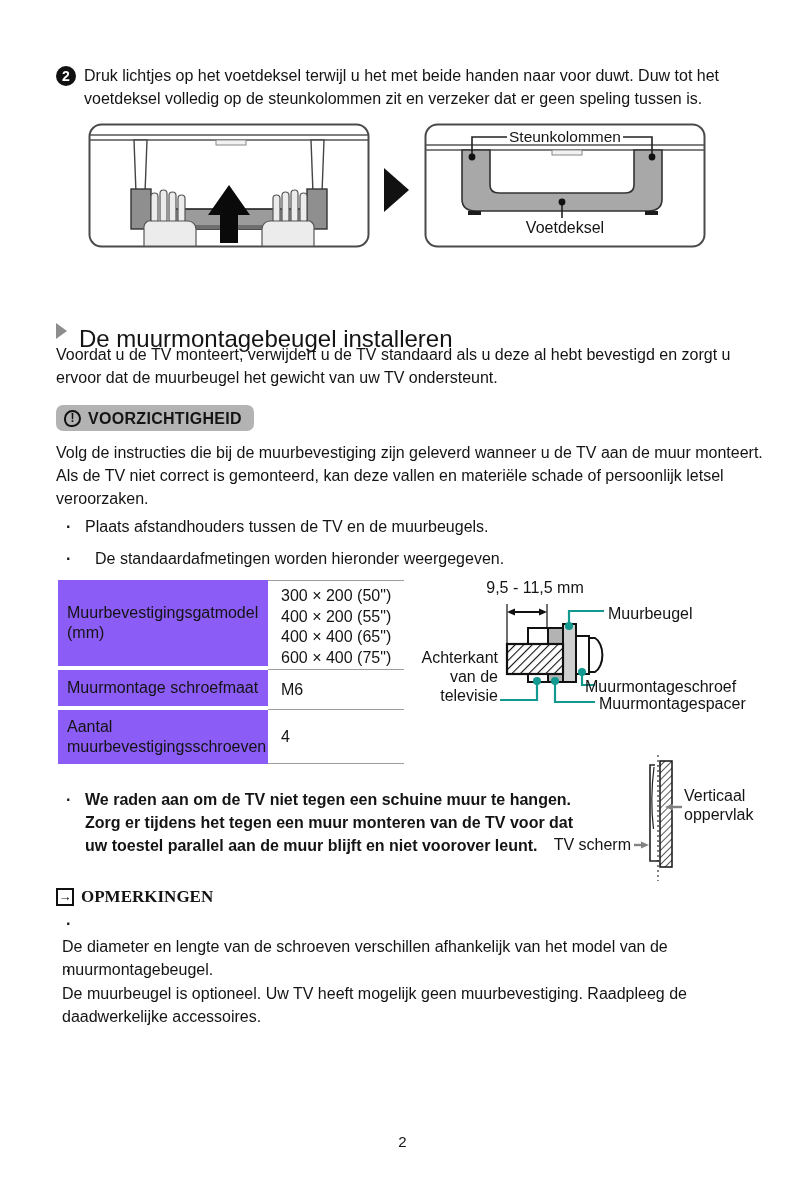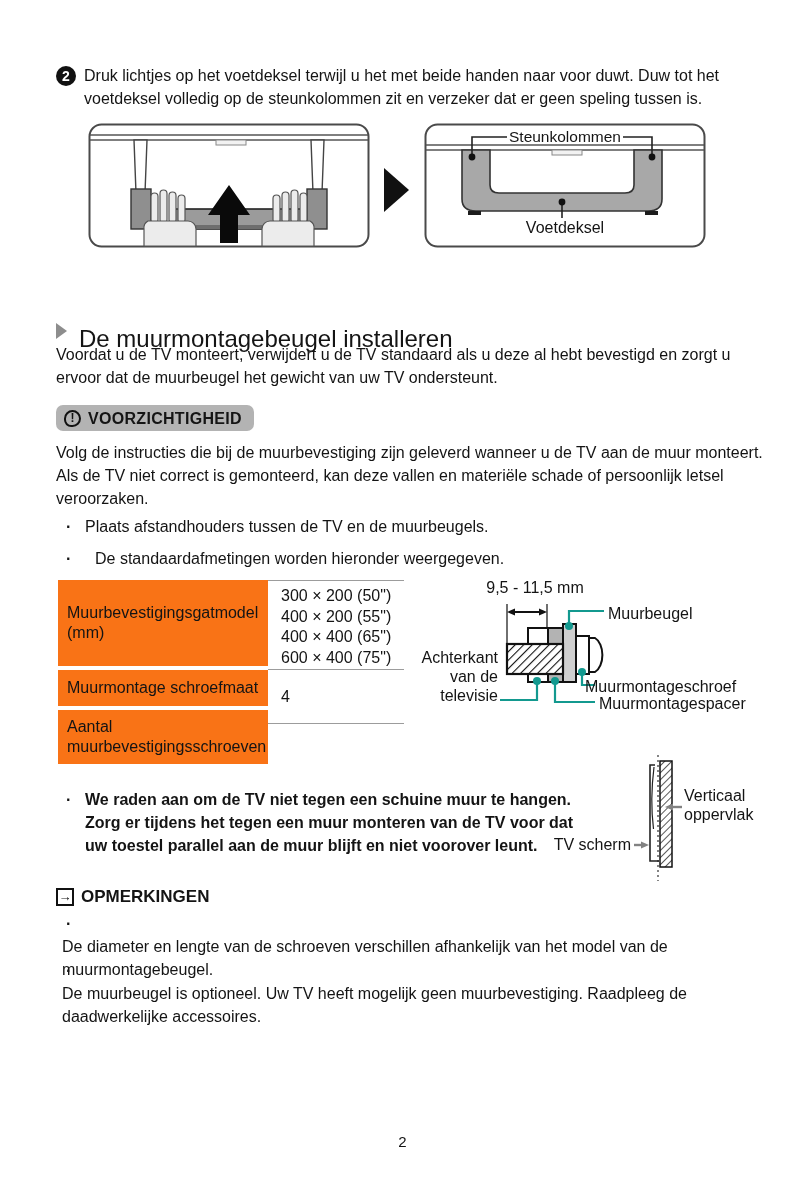--- a/index.html
+++ b/index.html
@@ -61,21 +61,21 @@
   .b2 { top:547px; left:62px; width:690px;gap:10px; }
   .b3 { top:788px; left:62px; width:512px;font-weight:bold; }
   .nb1 { top:912px; left:62px; width:706px;flex-direction:column; }
   .nb2 { top:959px; left:62px; width:706px;flex-direction:column; }
 
   
   .spec-table { top:580px; left:58px; width:346px; }
   .t-left-col  { position:absolute; left:0; top:0; width:210px; }
   .t-right-col { position:absolute; left:210px; top:0; width:136px; }
   .t-cell-label {
-    background:#f97316; display:flex; align-items:center;
+    background:#8b5cf6; display:flex; align-items:center;
     padding:0 6px 0 9px; font-size:16px; line-height:20px;
   }
   .t-gap { height:4px; background:#fff; }
   .t-cell-val { border-bottom:1px solid #9c9c9c; padding-left:13px; font-size:16px; }
   .t-cell-val.first { border-top:1px solid #9c9c9c; }
   .t-val-line { display:block; line-height:20.5px; }
 
   
   .screw-wrap { top:578px; left:420px; width:360px; height:152px; }
   .d-label { position:absolute; font-size:16px; line-height:19px; white-space:nowrap; }
@@ -89,21 +89,21 @@
   .wall-wrap { top:753px; left:545px; width:232px; height:134px; }
   .w-vert { left:139px; top:33px; }
   .w-tv   { left:0; top:82px; width:86px; text-align:right; }
 
   
   .notes-head { top:885px; left:56px; display:flex; align-items:center; gap:7px; }
   .notes-icon {
     width:18px; height:18px; border:2px solid #111;
     font-size:13px; font-weight:bold; line-height:14px; text-align:center; color:#111;
   }
-  .notes-label { font-weight:bold; font-size:17px; }
+  .notes-label { font-weight:bold; font-size:17px;font-family:Liberation Serif, serif; }
 
   .page-num { top:1130px; left:0; width:805px; text-align:center; font-size:15px; }
 
   svg { display:block; }
 </style>
 </head>
 <body>
 
 <div class="abs step-row">
   <div class="step-badge">
@@ -200,20 +200,23 @@
     <div class="t-cell-label" style="height:36px;">Muurmontage schroefmaat</div>
     <div class="t-gap"></div>
     <div class="t-cell-label" style="height:54px;">Aantal muurbevestigingsschroeven</div>
   </div>
   <div class="t-right-col">
     <div class="t-cell-val first" style="height:90px; padding-top:5px;">
       <span class="t-val-line">300 × 200 (50")</span>
       <span class="t-val-line">400 × 200 (55")</span>
       <span class="t-val-line">400 × 400 (65")</span>
       <span class="t-val-line">600 × 400 (75")</span>
+    </div>
+    <div class="t-cell-val" style="height:40px; line-height:39px;">
+      <span>M6</span>
     </div>
     <div class="t-cell-val" style="height:54px; line-height:53px;">
       <span>4</span>
     </div>
   </div>
 </div>
 
 <div class="abs screw-wrap">
   <svg width="360" height="152" viewBox="0 0 360 152" style="position:absolute;left:0;top:0;">
     <defs>

